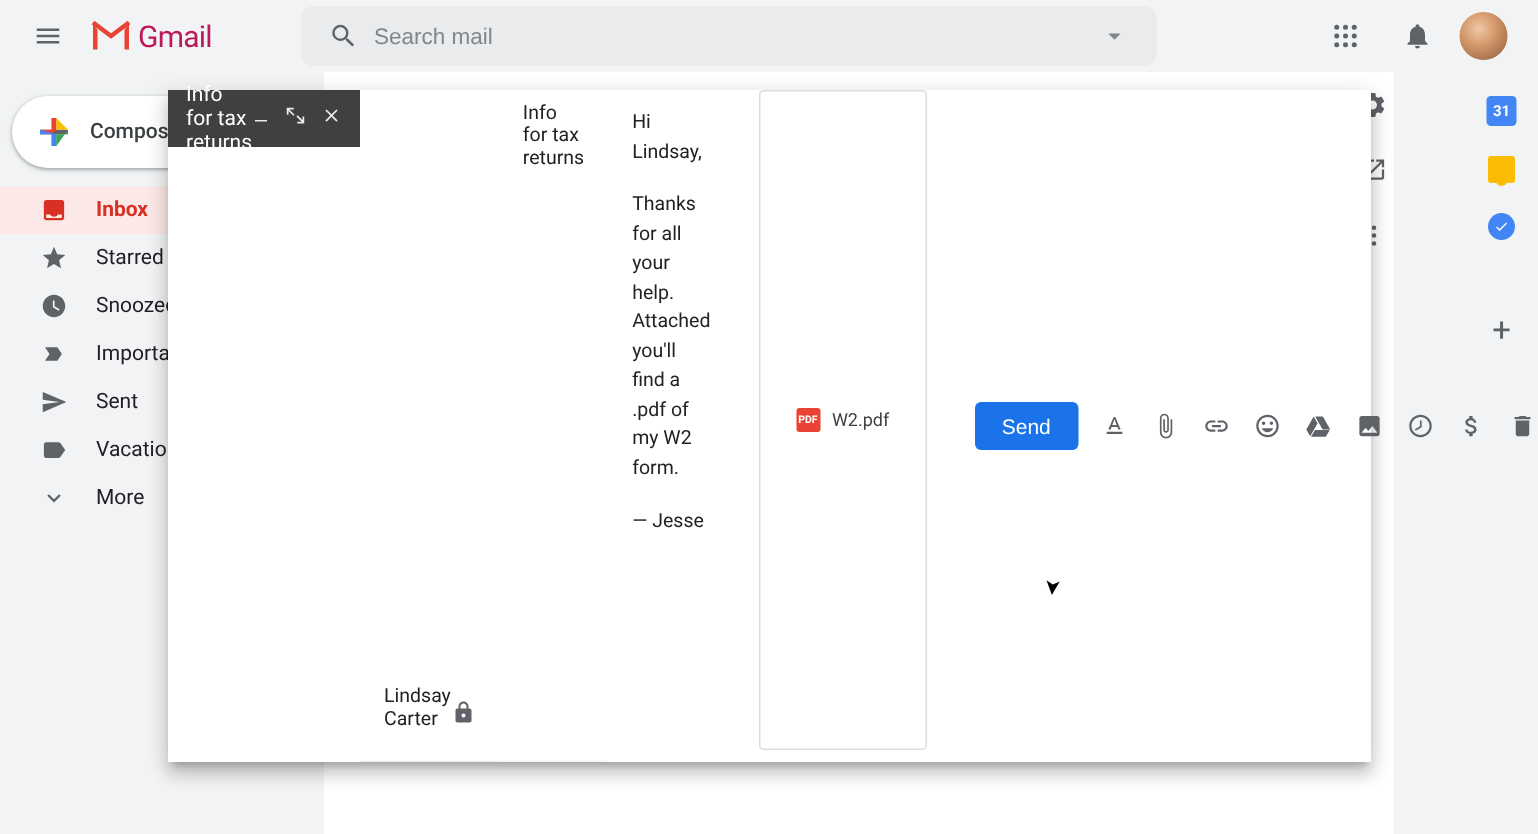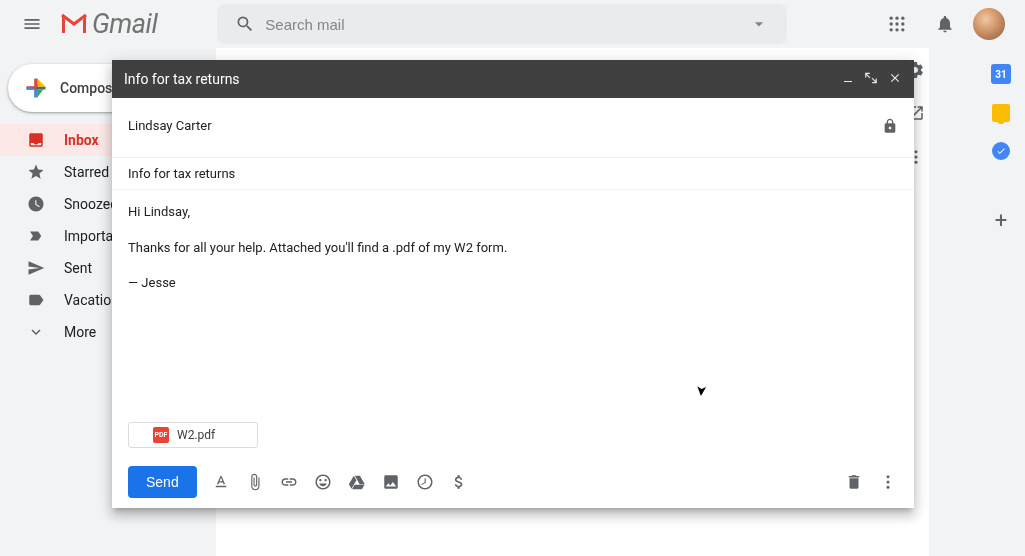--- a/index.html
+++ b/index.html
@@ -3,21 +3,21 @@
 <meta charset="utf-8">
 <style>
   * { box-sizing: border-box; margin: 0; padding: 0; }
   html, body { width: 1025px; height: 556px; overflow: hidden; font-family: 'Roboto', Arial, sans-serif; background: #f1f3f4; }
   
   
   .header { height: 48px; display: flex; align-items: center; padding: 0 8px; background: #f1f3f4; }
   .hamburger { width: 48px; height: 48px; display: flex; align-items: center; justify-content: center; cursor: pointer; }
   .hamburger svg { fill: #5f6368; }
   .logo { display: flex; align-items: center; margin-left: 4px; }
-  .logo-text { font-size: 27px; color: #737373; margin-left: 4px; letter-spacing: -0.5px; font-style: italic; }
+  .logo-text { font-size: 20px; color: #be185d; margin-left: 4px; letter-spacing: -0.5px; }
   .search-bar { display: flex; align-items: center; background: #eaebed; border-radius: 8px; height: 40px; width: 570px; margin-left: 60px; padding: 0 8px; }
   .search-icon { width: 40px; display: flex; align-items: center; justify-content: center; }
   .search-input { flex: 1; border: none; background: transparent; font-size: 15px; color: #5f6368; outline: none; }
   .search-input::placeholder { color: #80868b; }
   .search-dropdown { width: 40px; display: flex; align-items: center; justify-content: center; }
   .header-right { margin-left: auto; display: flex; align-items: center; gap: 8px; padding-right: 12px; }
   .header-icon-btn { width: 40px; height: 40px; display: flex; align-items: center; justify-content: center; border-radius: 50%; cursor: pointer; }
   .avatar { width: 32px; height: 32px; border-radius: 50%; background: radial-gradient(circle at 40% 35%, #f0c9a6 0%, #d4986b 40%, #8b5a3c 100%); }
 
   
@@ -45,26 +45,26 @@
 
   
   .right-rail { width: 48px; display: flex; flex-direction: column; align-items: center; padding-top: 16px; gap: 20px; background: #f1f3f4; }
   .rail-cal { width: 20px; height: 20px; background: #4285f4; border-radius: 3px; display: flex; align-items: center; justify-content: center; color: #fff; font-size: 10px; font-weight: bold; }
   .rail-keep { width: 18px; height: 18px; background: #fbbc04; border-radius: 2px; position: relative; }
   .rail-keep::after { content:''; position:absolute; bottom:-2px; left:5px; width:8px; height:4px; background:#fbbc04; border-radius:0 0 4px 4px;}
   .rail-tasks { width: 18px; height: 18px; border-radius: 50%; background: #4285f4; display:flex; align-items:center; justify-content:center; }
   .rail-plus { width: 40px; height: 40px; display: flex; align-items: center; justify-content: center; color: #5f6368; font-size: 22px; margin-top: 20px; cursor: pointer; }
 
   
-  .dialog { position: absolute; left: 112px; top: 60px; width: 802px; height: 448px; background: #fff; box-shadow: 0 8px 10px 1px rgba(0,0,0,0.14), 0 3px 14px 2px rgba(0,0,0,0.12), 0 5px 5px -3px rgba(0,0,0,0.2); display: flex; flex-direction: column; }
+  .dialog { position: absolute; left: 112px; top: 60px; width: 802px; height: 448px; background: #fff; box-shadow: 0 8px 10px 1px rgba(0,0,0,0.14), 0 3px 14px 2px rgba(0,0,0,0.12), 0 5px 5px -3px rgba(0,0,0,0.2); display: flex; flex-direction: row; }
   .dialog-header { background: #404040; color: #fff; height: 38px; display: flex; align-items: center; padding: 0 12px; font-size: 14px; }
   .dialog-header-title { flex: 1; }
   .dialog-header-btns { display: flex; gap: 10px; align-items: center; }
   .dialog-header-btns svg { fill: #e8eaed; cursor: pointer; }
-  .dialog-to { padding: 20px 16px; border-bottom: 1px solid #eceff1; display: flex; align-items: flex-start; font-size: 13px; color: #222; }
+  .dialog-to { padding: 20px 16px; border-bottom: 1px solid #eceff1; display: flex; align-items: flex-end; font-size: 13px; color: #222; }
   .dialog-to-name { flex: 1; }
   .lock-icon svg { fill: #5f6368; }
   .dialog-subject { padding: 8px 16px; font-size: 13px; color: #222; border-bottom: 1px solid #f5f5f5; }
   .dialog-body { flex: 1; padding: 12px 16px; font-size: 13px; color: #222; line-height: 1.5; }
   .dialog-body p { margin-bottom: 16px; }
   .attachment-chip { display: inline-flex; align-items: center; border: 1px solid #dadce0; border-radius: 3px; padding: 4px 24px; margin: 0 16px 8px 16px; font-size: 12px; color: #3c4043; max-width: 130px; }
   .attachment-icon { width: 16px; height: 16px; background: #ea4335; border-radius: 2px; display: flex; align-items: center; justify-content: center; color: #fff; font-size: 7px; font-weight: bold; margin-right: 8px; }
   .dialog-toolbar { display: flex; align-items: center; padding: 10px 16px; gap: 14px; }
   .send-btn { background: #1a73e8; color: #fff; border: none; border-radius: 4px; padding: 8px 18px; font-size: 14px; font-weight: 500; cursor: pointer; }
   .tool-icon { width: 20px; height: 20px; display: flex; align-items: center; justify-content: center; cursor: pointer; }

